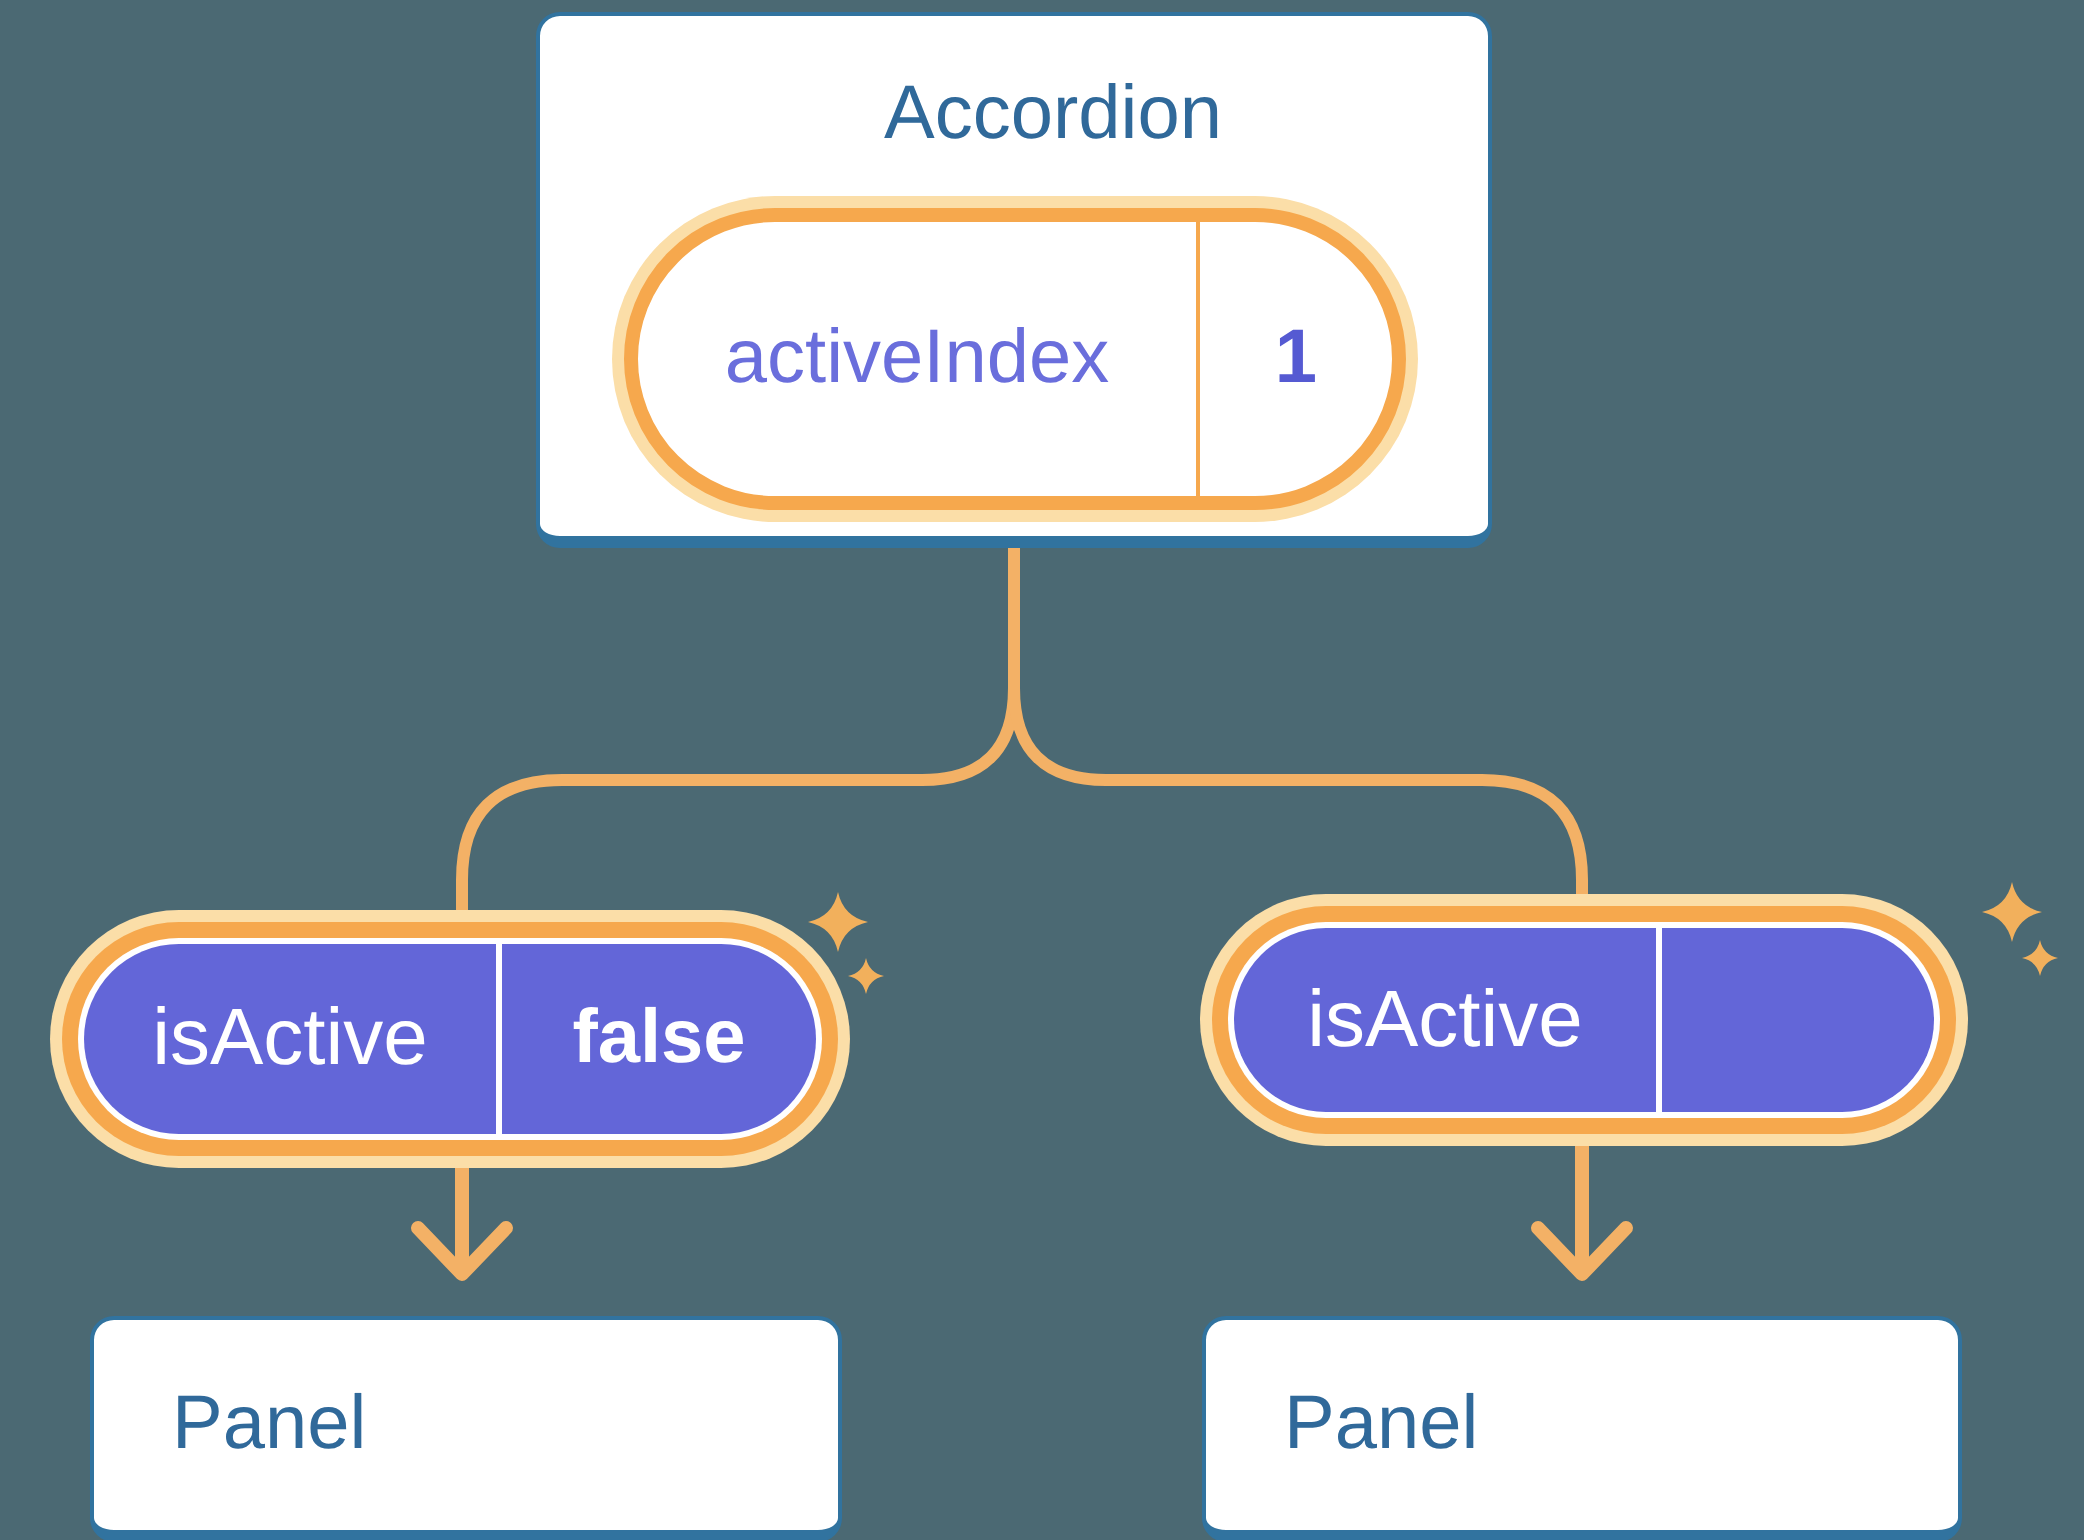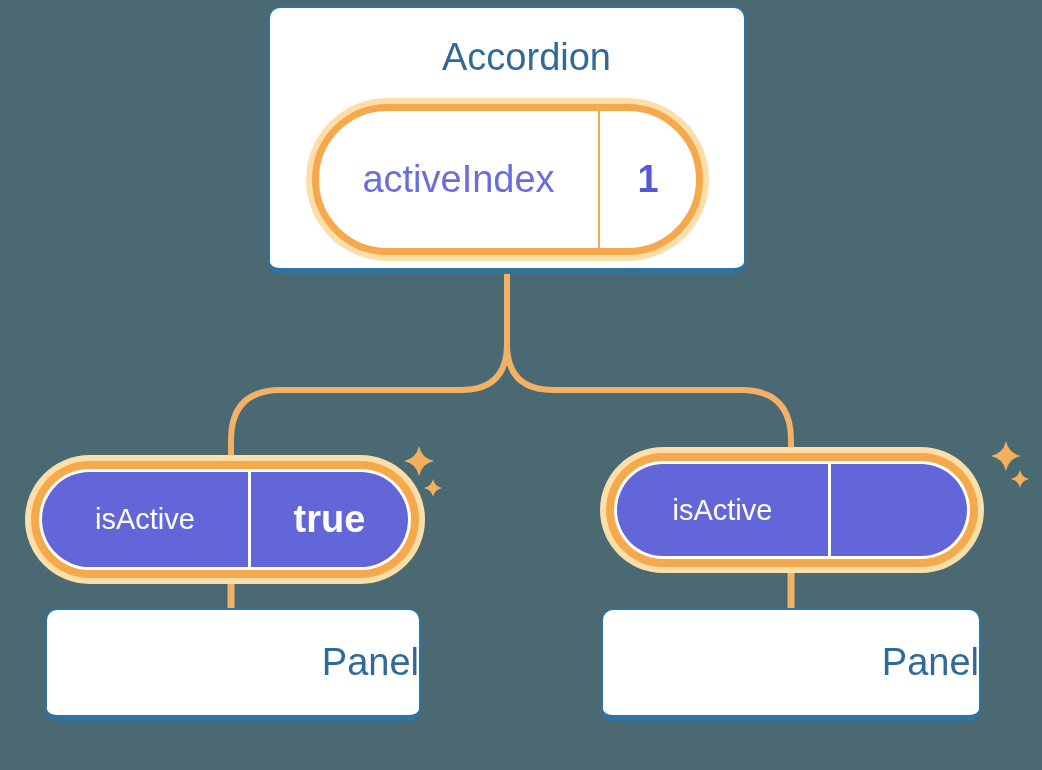--- a/index.html
+++ b/index.html
@@ -79,41 +79,41 @@
     border-radius: 999px;
     box-shadow: 0 0 0 3px #FFFFFF, 0 0 0 11px #F6A84D, 0 0 0 17px #FBDEA8;
     display: flex;
     align-items: stretch;
     overflow: hidden;
     color: #FFFFFF;
     z-index: 2;
   }
   .pill-prop .sect-name {
     display: flex; align-items: center; justify-content: center;
-    font-size: 29px;
+    font-size: 40px;
   }
   .pill-prop .vdiv {
     width: 3px;
     background: #FFFFFF;
   }
   .pill-prop .sect-value {
     flex: 1;
     display: flex; align-items: center; justify-content: center;
     font-size: 38px;
     font-weight: 700;
   }
   .pill-prop-left  { left: 42px;  top: 472px; width: 366px; height: 95px; }
   .pill-prop-left .sect-name  { width: 206px; }
   .pill-prop-right { left: 617px; top: 464px; width: 350px; height: 92px; }
   .pill-prop-right .sect-name { width: 211px; }
 
   .card-panel {
-    top: 608px;
+    top: 658px;
     height: 113px;
-    display: flex; align-items: center; justify-content: flex-end;
+    display: flex; align-items: center; justify-content: flex-start;
     font-size: 38px;
     font-weight: 500;
     color: #30699A;
   }
   .card-panel-left  { left: 45px;  width: 376px; }
   .card-panel-right { left: 601px; width: 380px; }
 </style>
 </head>
 <body>
 
@@ -150,21 +150,21 @@
     <div class="pill-state">
       <div class="sect-name">activeIndex</div>
       <div class="vdiv"></div>
       <div class="sect-value">1</div>
     </div>
   </div>
 
   <div class="pill-prop pill-prop-left">
     <div class="sect-name">isActive</div>
     <div class="vdiv"></div>
-    <div class="sect-value">true</div>
+    <div class="sect-value">false</div>
   </div>
 
   <div class="pill-prop pill-prop-right">
     <div class="sect-name">isActive</div>
     <div class="vdiv"></div>
   </div>
 
   <div class="card card-panel card-panel-left">
     <span>Panel</span>
   </div>

